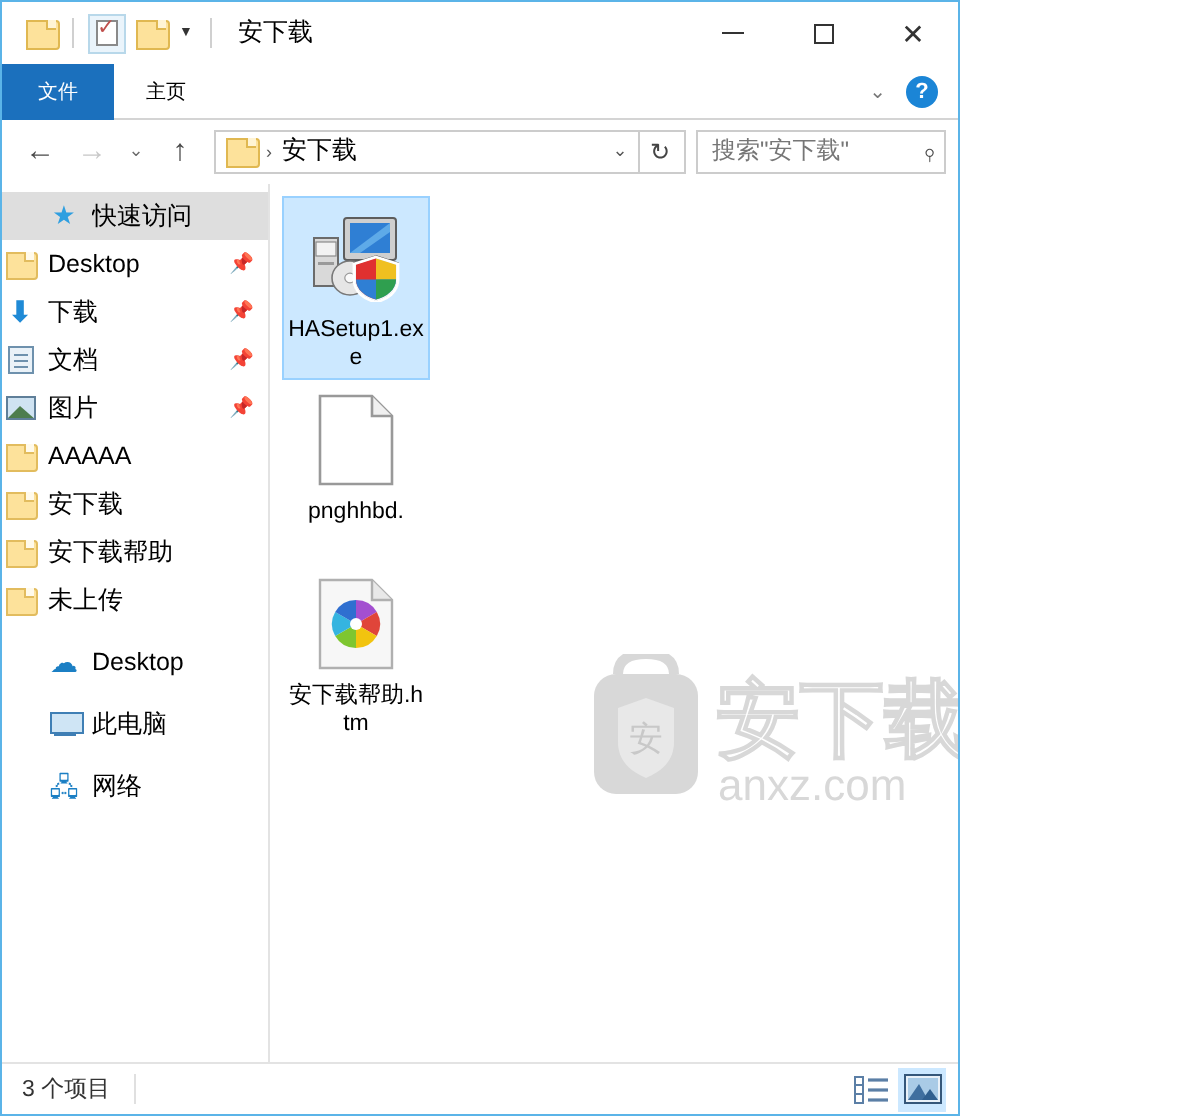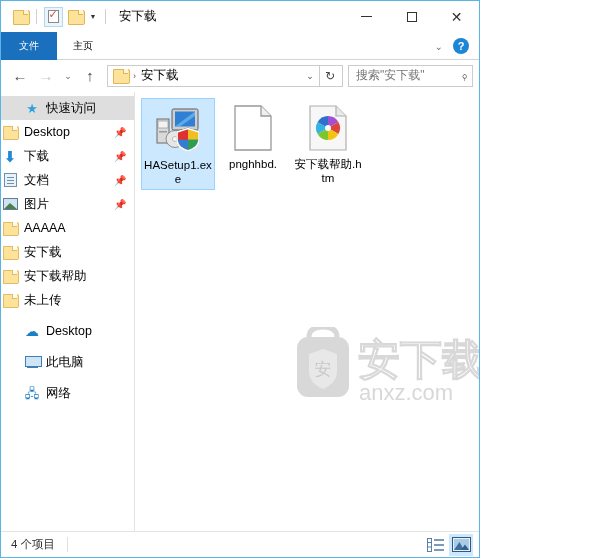--- a/index.html
+++ b/index.html
@@ -231,21 +231,21 @@
 
   
   .content {
     flex: 1; position: relative; background: #ffffff;
     overflow: hidden;
   }
   .file-grid {
     display: flex; flex-wrap: wrap;
     padding: 6px 4px 0 6px;
     gap: 0px;
-    position: relative; z-index: 2;
+    position: relative; z-index: 2; flex-direction: column;
   }
   .file-item {
     width: 74px; height: 92px;
     display: flex; flex-direction: column; align-items: center;
     padding-top: 6px;
     margin-right: 1px;
   }
   .file-item.selected {
     background: #cce8ff;
     border: 1px solid #99d1ff;
@@ -532,21 +532,21 @@
           <text x="63" y="47" font-family="'DejaVu Sans','Liberation Sans',sans-serif" font-size="42" fill="none" stroke="#d8d8d8" stroke-width="2.2">安下载</text>
 
           <text x="64" y="73" font-family="'Liberation Sans',sans-serif" font-size="22" fill="#d8d8d8">anxz.com</text>
         </svg>
       </div>
 
     </div>
   </div>
 
   <div class="statusbar">
-    <span class="status-text">4 个项目</span>
+    <span class="status-text">3 个项目</span>
     <span class="status-sep"></span>
     <span class="status-spacer"></span>
     <span class="view-btn">
       <svg width="17" height="14" viewBox="0 0 17 14">
         <rect x="0.5" y="0.5" width="4" height="13" fill="none" stroke="#5b7fa6" stroke-width="1"></rect>
         <line x1="0.5" y1="4.5" x2="4.5" y2="4.5" stroke="#5b7fa6" stroke-width="1"></line>
         <line x1="0.5" y1="9" x2="4.5" y2="9" stroke="#5b7fa6" stroke-width="1"></line>
         <line x1="7" y1="2" x2="17" y2="2" stroke="#5b7fa6" stroke-width="1.6"></line>
         <line x1="7" y1="7" x2="17" y2="7" stroke="#5b7fa6" stroke-width="1.6"></line>
         <line x1="7" y1="12" x2="17" y2="12" stroke="#5b7fa6" stroke-width="1.6"></line>

